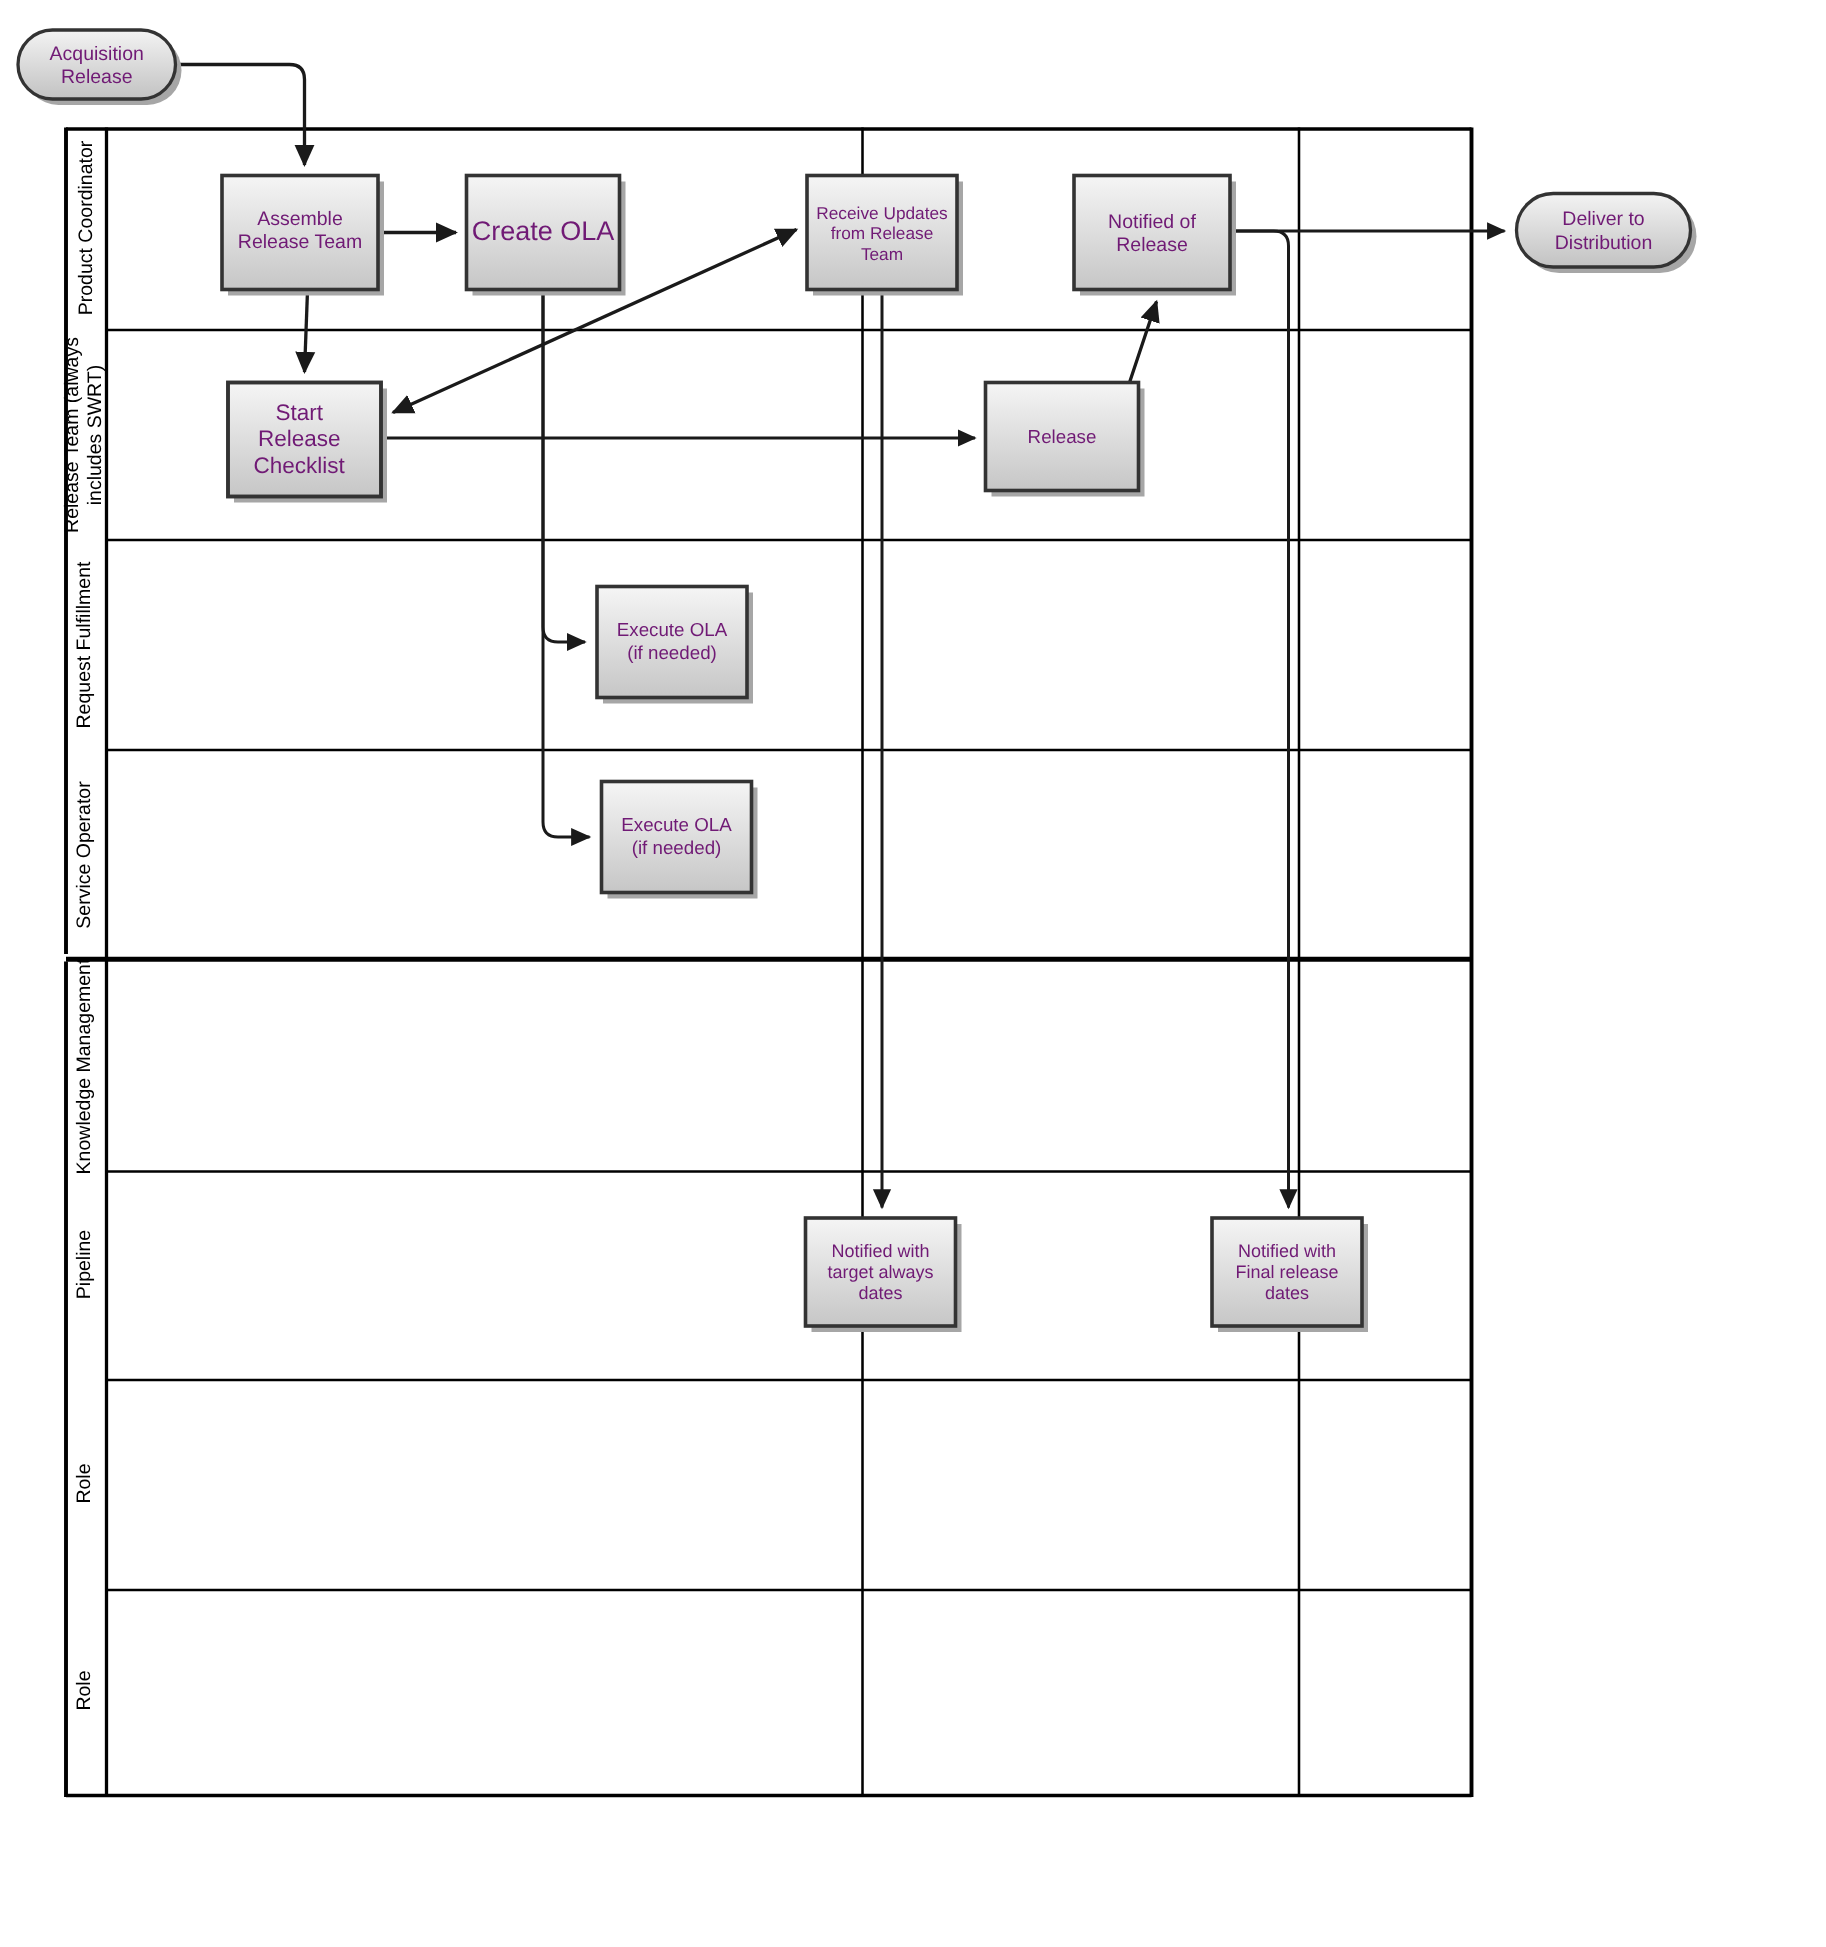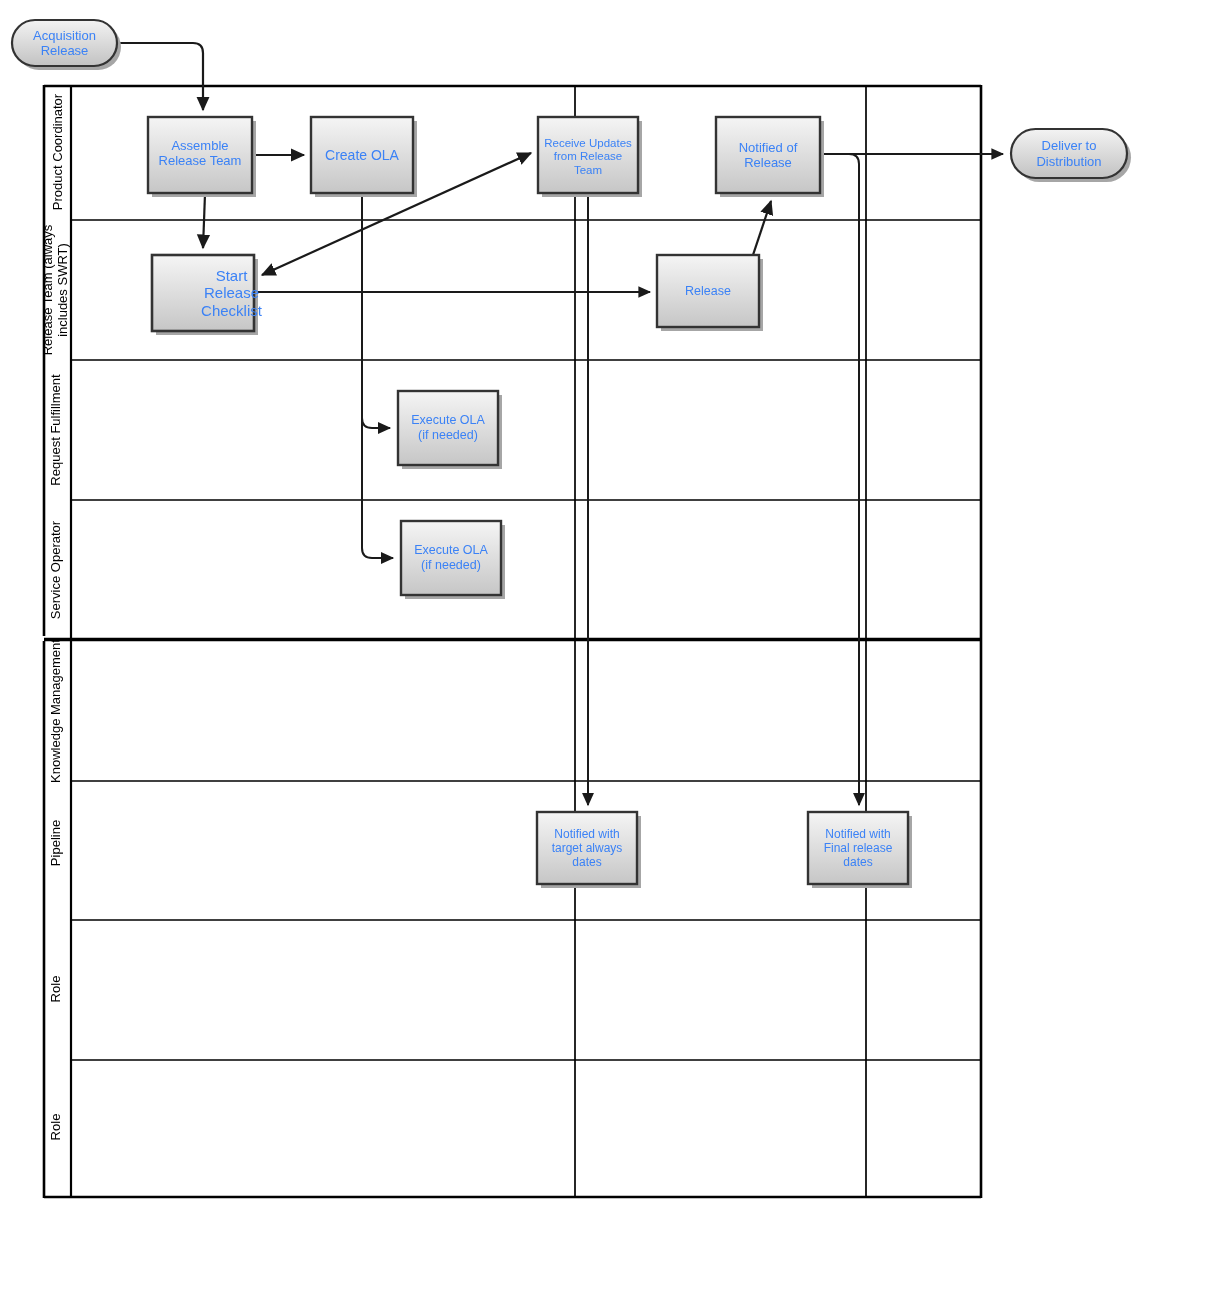--- a/index.html
+++ b/index.html
@@ -1,21 +1,21 @@
 <!DOCTYPE html>
 <html><head>
 <meta charset="utf-8">
 <style>
   html,body{margin:0;padding:0;background:#ffffff;}
   body{width:1217px;height:1298px;font-family:"Liberation Sans",sans-serif;overflow:hidden;}
   #stage{position:relative;width:1217px;height:1298px;}
   svg#canvas{position:absolute;left:0;top:0;width:1217px;height:1298px;}
   .nodeLabel{
     position:absolute;display:flex;align-items:center;justify-content:center;
-    text-align:center;color:#3b82f6;line-height:1.17;pointer-events:none;
+    text-align:center;color:#701a75;line-height:1.17;pointer-events:none;
     font-family:"Liberation Sans",sans-serif;
   }
   .laneLabel{
     position:absolute;display:flex;align-items:center;justify-content:center;
     text-align:center;color:#000;line-height:1.15;
     font-family:"Liberation Sans",sans-serif;font-size:13px;
     transform-origin:center center;
   }
 </style>
 </head>
@@ -196,21 +196,21 @@
       </div>
     </div>
 
   <div class="nodeLabel" style="left:148px;top:117px;width:104px;height:72px;font-size:13px;">
       <div>
         <div>Assemble</div>
         <div>Release Team</div>
       </div>
     </div>
 
-  <div class="nodeLabel" style="left:311px;top:117px;width:102px;height:76px;font-size:14px;">
+  <div class="nodeLabel" style="left:311px;top:117px;width:102px;height:76px;font-size:18px;">
       <div>
         <div>Create OLA</div>
       </div>
     </div>
 
   <div class="nodeLabel" style="left:538px;top:119px;width:100px;height:76px;font-size:11.5px;">
       <div>
         <div>Receive Updates</div>
         <div>from Release</div>
         <div>Team</div>
@@ -224,21 +224,21 @@
       </div>
     </div>
 
   <div class="nodeLabel" style="left:1011px;top:129px;width:116px;height:49px;font-size:13px;">
       <div>
         <div>Deliver to</div>
         <div>Distribution</div>
       </div>
     </div>
 
-  <div class="nodeLabel" style="left:152px;top:255px;width:95px;height:76px;font-size:15px;padding-left:32px;">
+  <div class="nodeLabel" style="left:152px;top:255px;width:95px;height:76px;font-size:15px;">
       <div>
         <div>Start</div>
         <div>Release</div>
         <div>Checklist</div>
       </div>
     </div>
 
   <div class="nodeLabel" style="left:657px;top:255px;width:102px;height:72px;font-size:12.5px;">
       <div>
         <div>Release</div>

